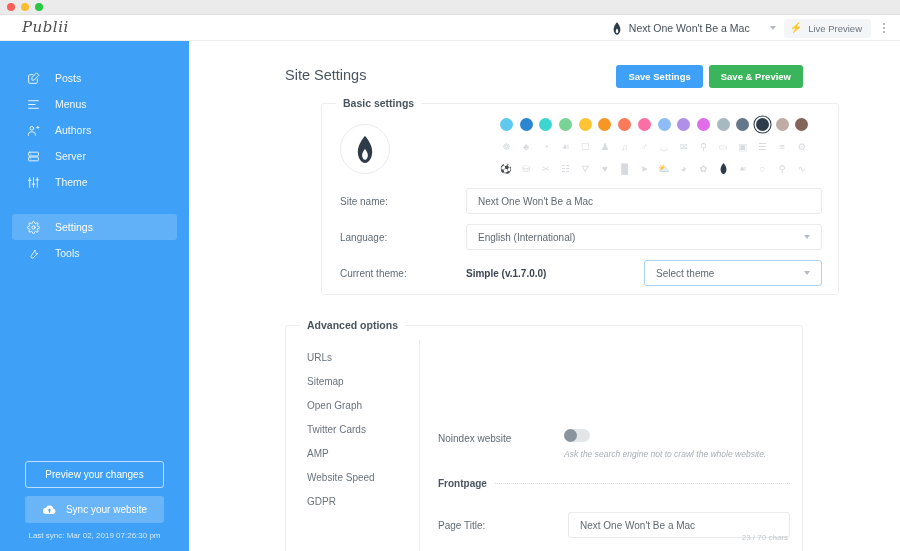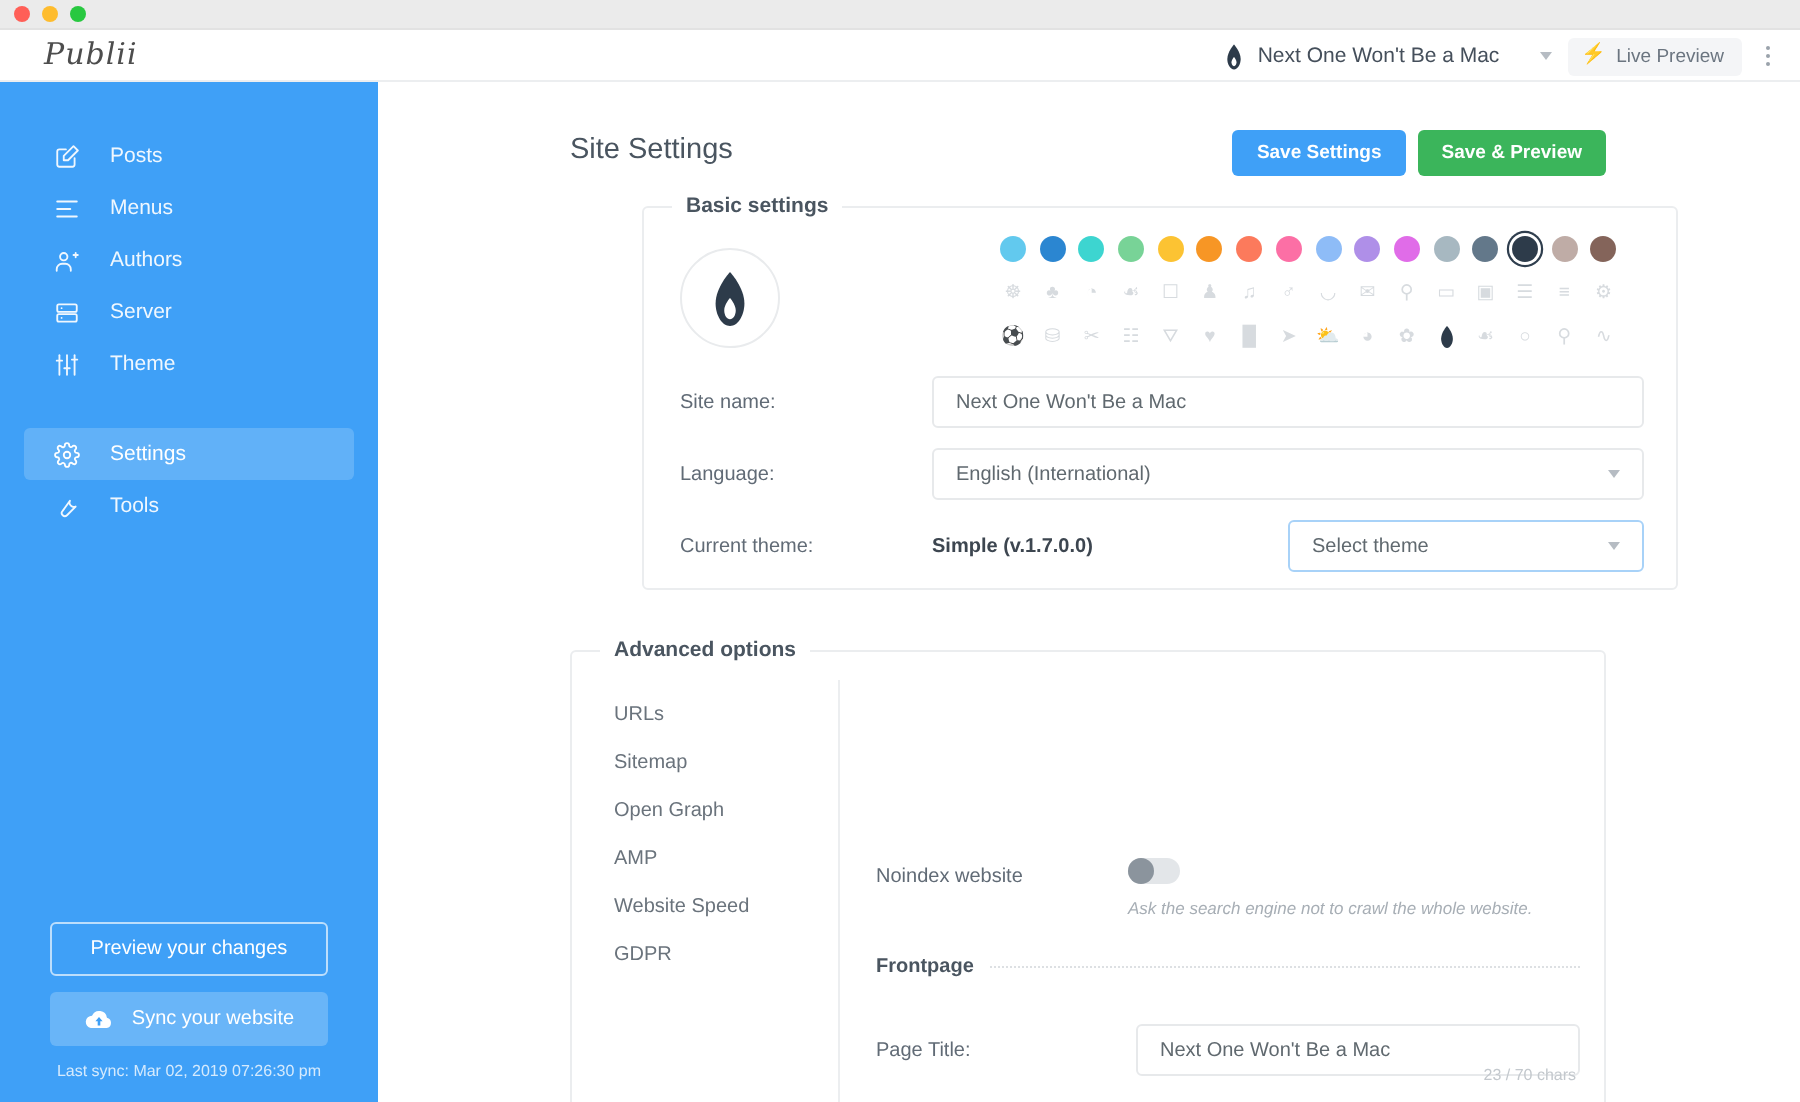--- a/index.html
+++ b/index.html
@@ -416,20 +416,21 @@
       </div>
     </div>
 
     <div class="fs" id="advanced">
       <div class="fs-legend">Advanced options</div>
 
       <div class="adv-tabs">
           <div class="adv-tab">URLs</div>
           <div class="adv-tab">Sitemap</div>
           <div class="adv-tab">Open Graph</div>
+          <div class="adv-tab">Twitter Cards</div>
           <div class="adv-tab">AMP</div>
           <div class="adv-tab">Website Speed</div>
           <div class="adv-tab">GDPR</div>
         </div>
       <div class="adv-divider"></div>
 
       <div class="noindex-label">Noindex website</div>
       <div class="toggle">
           <span class="knob"></span>
         </div>

